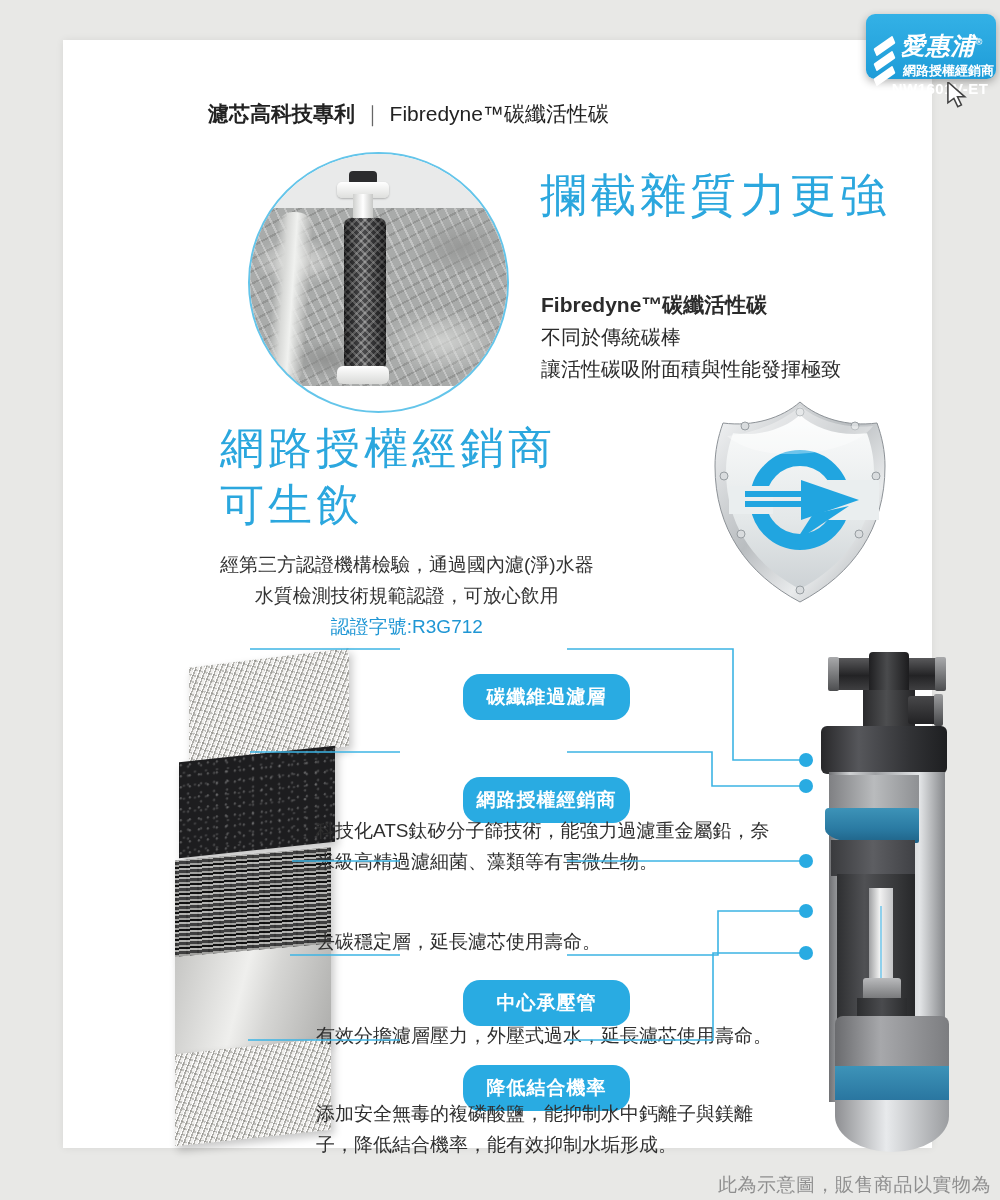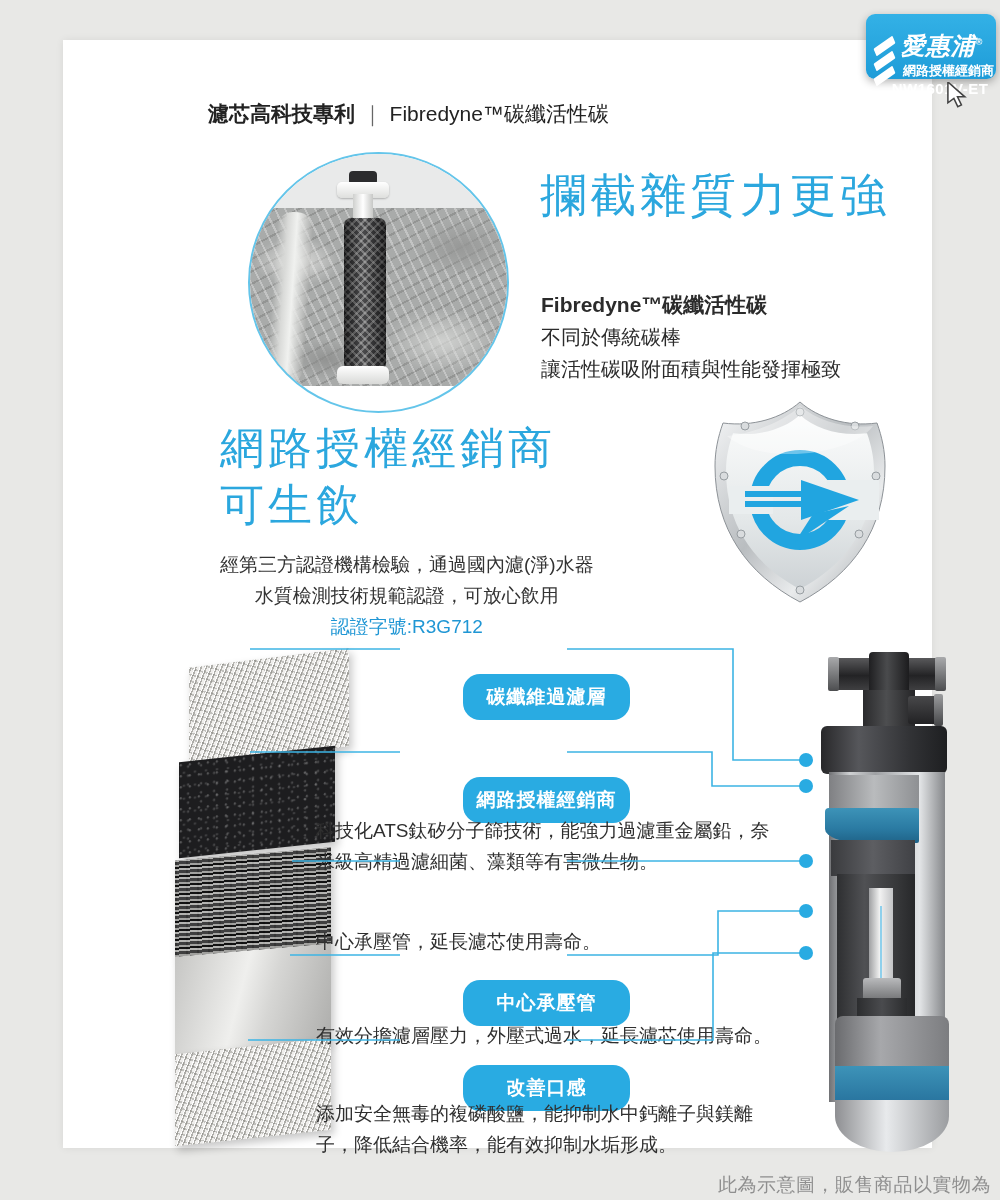--- a/index.html
+++ b/index.html
@@ -202,24 +202,24 @@
 
     <div class="swatch mesh-light s1"></div>
     <div class="swatch carbon s2"></div>
     <div class="swatch knit s3"></div>
     <div class="swatch smooth s4"></div>
     <div class="swatch mesh-light s5"></div>
 
     <div class="pill p1">碳纖維過濾層</div>
     <div class="pill p2">網路授權經銷商</div>
     <div class="pill p4">中心承壓管</div>
-    <div class="pill p5">改善口感</div>
+    <div class="pill p5">降低結合機率</div>
 
     <div class="desc d2">科技化ATS鈦矽分子篩技術，能強力過濾重金屬鉛，奈米級高精過濾細菌、藻類等有害微生物。</div>
-    <div class="desc d3">中心承壓管，延長濾芯使用壽命。</div>
+    <div class="desc d3">去碳穩定層，延長濾芯使用壽命。</div>
     <div class="desc d4">有效分擔濾層壓力，外壓式過水，延長濾芯使用壽命。</div>
     <div class="desc d5">添加安全無毒的複磷酸鹽，能抑制水中鈣離子與鎂離子，降低結合機率，能有效抑制水垢形成。</div>
 
     <div class="filter">
       <div class="f-crossh"></div>
       <div class="f-capl"></div>
       <div class="f-capr"></div>
       <div class="f-crossc"></div>
       <div class="f-stem"></div>
       <div class="f-port"></div>

